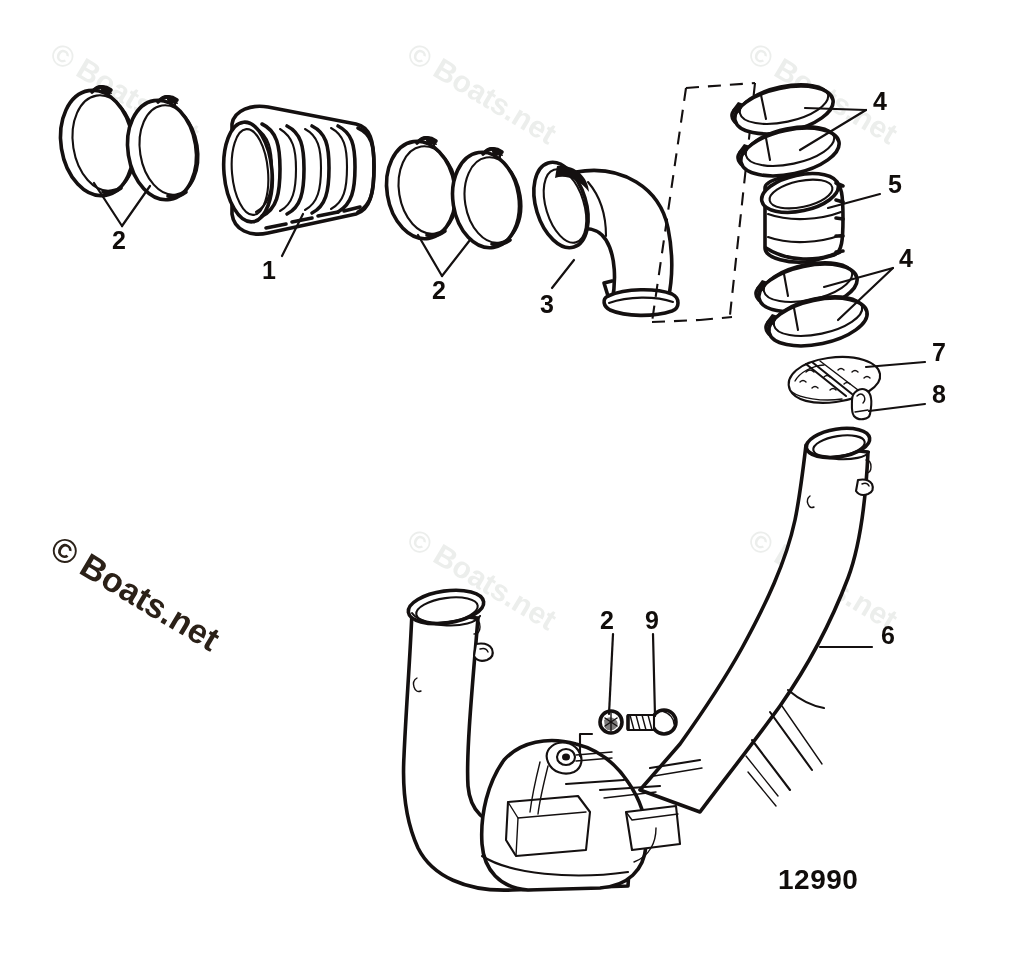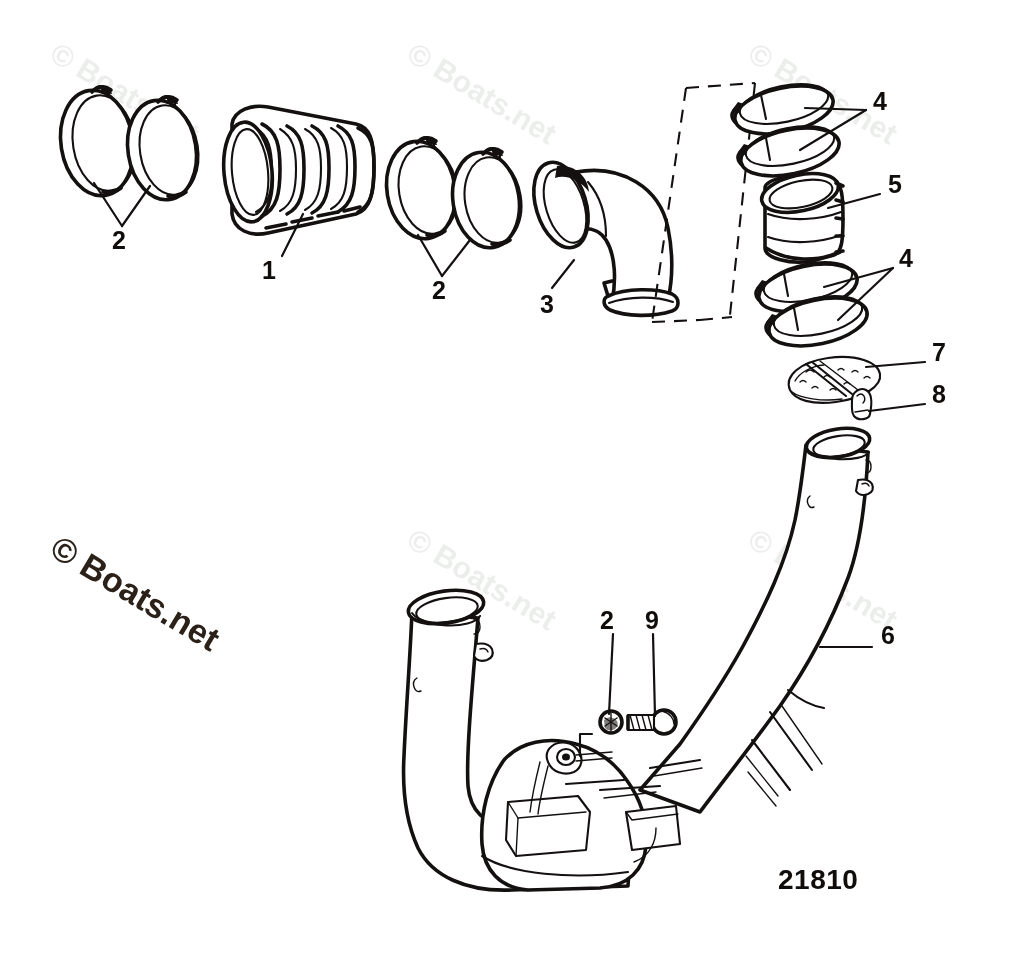--- a/index.html
+++ b/index.html
@@ -409,15 +409,15 @@
   <div class="callout-num" style="left:540px; top:292px;">3</div>
   <div class="callout-num" style="left:873px; top:89px;">4</div>
   <div class="callout-num" style="left:899px; top:246px;">4</div>
   <div class="callout-num" style="left:888px; top:172px;">5</div>
   <div class="callout-num" style="left:881px; top:623px;">6</div>
   <div class="callout-num" style="left:932px; top:340px;">7</div>
   <div class="callout-num" style="left:932px; top:382px;">8</div>
   <div class="callout-num" style="left:645px; top:608px;">9</div>
   <div class="callout-num" style="left:600px; top:608px;">2</div>
 
-  <div class="fig-num" style="left:778px; top:864px;">21810</div>
+  <div class="fig-num" style="left:778px; top:864px;">12990</div>
 
 </div>
 
 </body></html>

